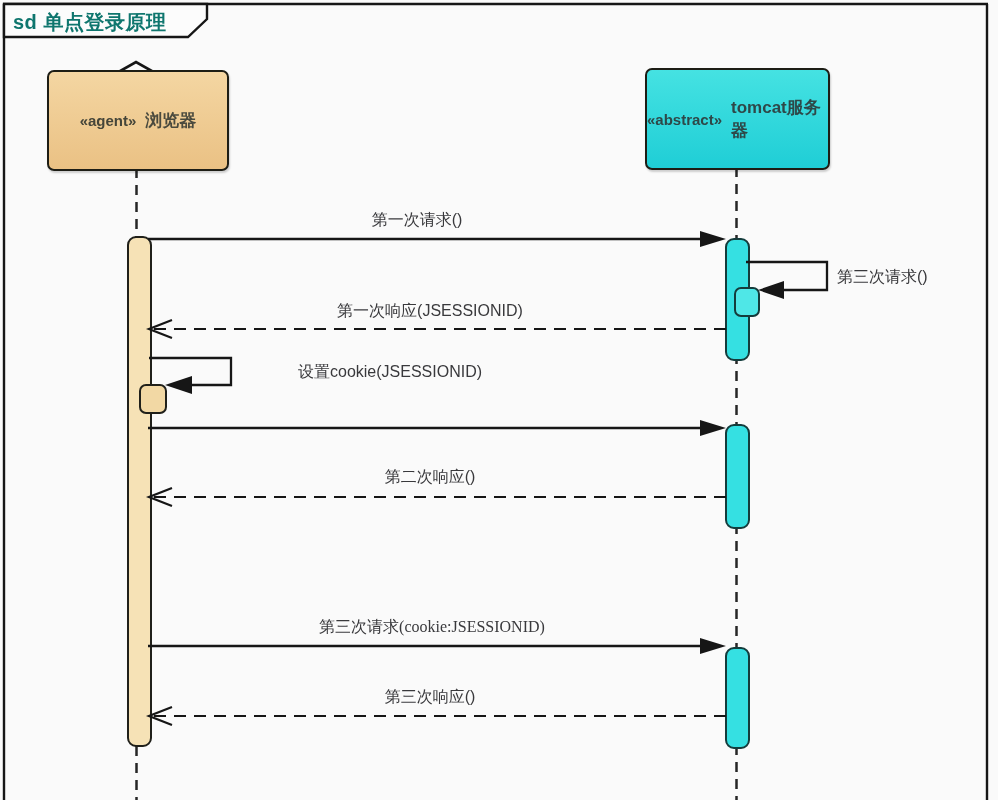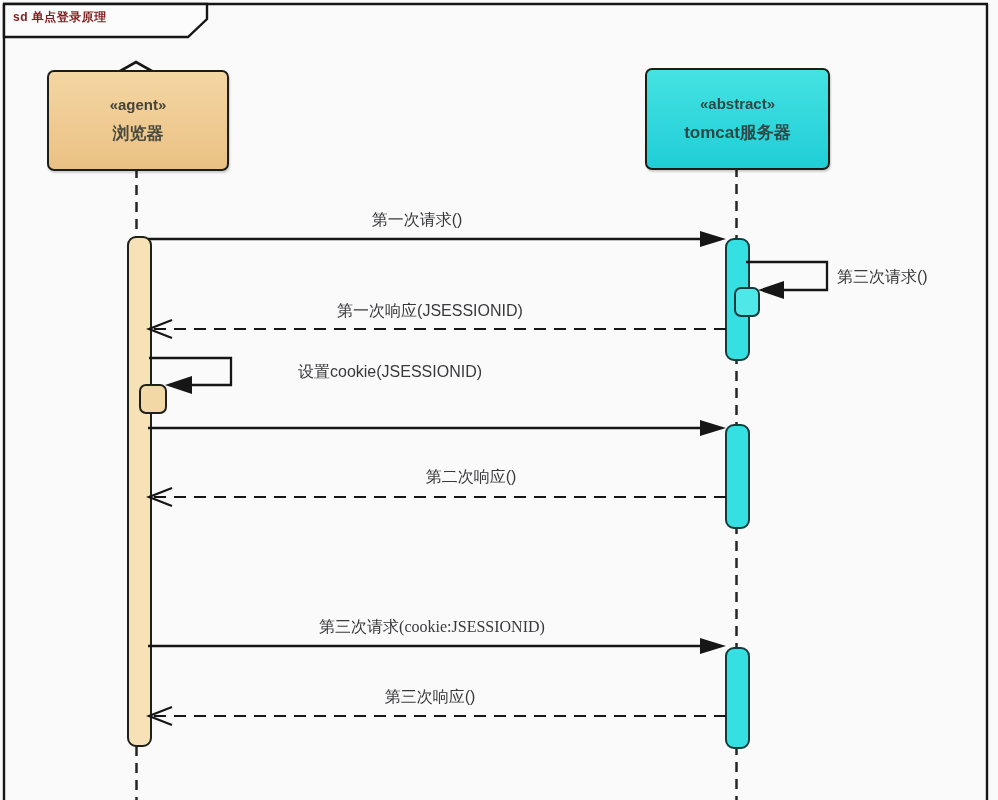--- a/index.html
+++ b/index.html
@@ -2,26 +2,26 @@
 <html><head>
 <meta charset="utf-8">
 <style>
   html,body{margin:0;padding:0;background:#e8e8e8;}
   .canvas{
     position:relative;width:998px;height:800px;background:#fafafa;
     font-family:"Liberation Sans",sans-serif;overflow:hidden;
   }
   svg.layer{position:absolute;left:0;top:0;pointer-events:none;}
   .frame-title{
-    position:absolute;left:13px;top:9px;font-size:12px;font-weight:700;
-    color:#7f1d1d;letter-spacing:0.5px;white-space:nowrap;
+    position:absolute;left:13px;top:9px;font-size:20px;font-weight:700;
+    color:#0f766e;letter-spacing:0.5px;white-space:nowrap;
   }
   .box{
     position:absolute;border:2.5px solid #1d1d15;border-radius:7px;
-    display:flex;flex-direction:column;align-items:center;justify-content:center;
+    display:flex;flex-direction:row;align-items:center;justify-content:center;
     gap:9px;box-shadow:1px 2px 2px rgba(0,0,0,0.18);
   }
   .browser-box{left:47px;top:70px;width:178px;height:97px;
     background:linear-gradient(#f4d6a2,#eac habit 0);
     background:linear-gradient(#f4d6a2,#eac184);}
   .server-box{left:645px;top:68px;width:181px;height:98px;
     background:linear-gradient(#45e2e2,#1fced6);}
   .stereo{font-size:15px;font-weight:700;color:#454539;}
   .pname{font-size:17px;font-weight:700;color:#4a4a3e;}
   .server-box .stereo,.server-box .pname{color:#2e4848;}
@@ -108,17 +108,17 @@
       <polyline points="172,707 149,716 172,725" fill="none" stroke="#161616" stroke-width="2.2"></polyline>
     </g>
   </svg>
 
   <div class="frame-title">sd 单点登录原理</div>
 
   <div class="msg-label centered" style="left:417px;top:210px;">第一次请求()</div>
   <div class="msg-label" style="left:837px;top:267px;">第三次请求()</div>
   <div class="msg-label centered" style="left:430px;top:301px;">第一次响应(JSESSIONID)</div>
   <div class="msg-label" style="left:250px;top:362px;margin-left:48px;">设置cookie(JSESSIONID)</div>
-  <div class="msg-label centered" style="left:430px;top:467px;margin-left:41px;">第二次响应()</div>
+  <div class="msg-label centered" style="left:430px;top:467px;">第二次响应()</div>
   <div class="msg-label centered" style="left:432px;top:617px;font-family:Liberation Serif, serif;">第三次请求(cookie:JSESSIONID)</div>
   <div class="msg-label centered" style="left:430px;top:687px;">第三次响应()</div>
 
 </div>
 
 </body></html>

